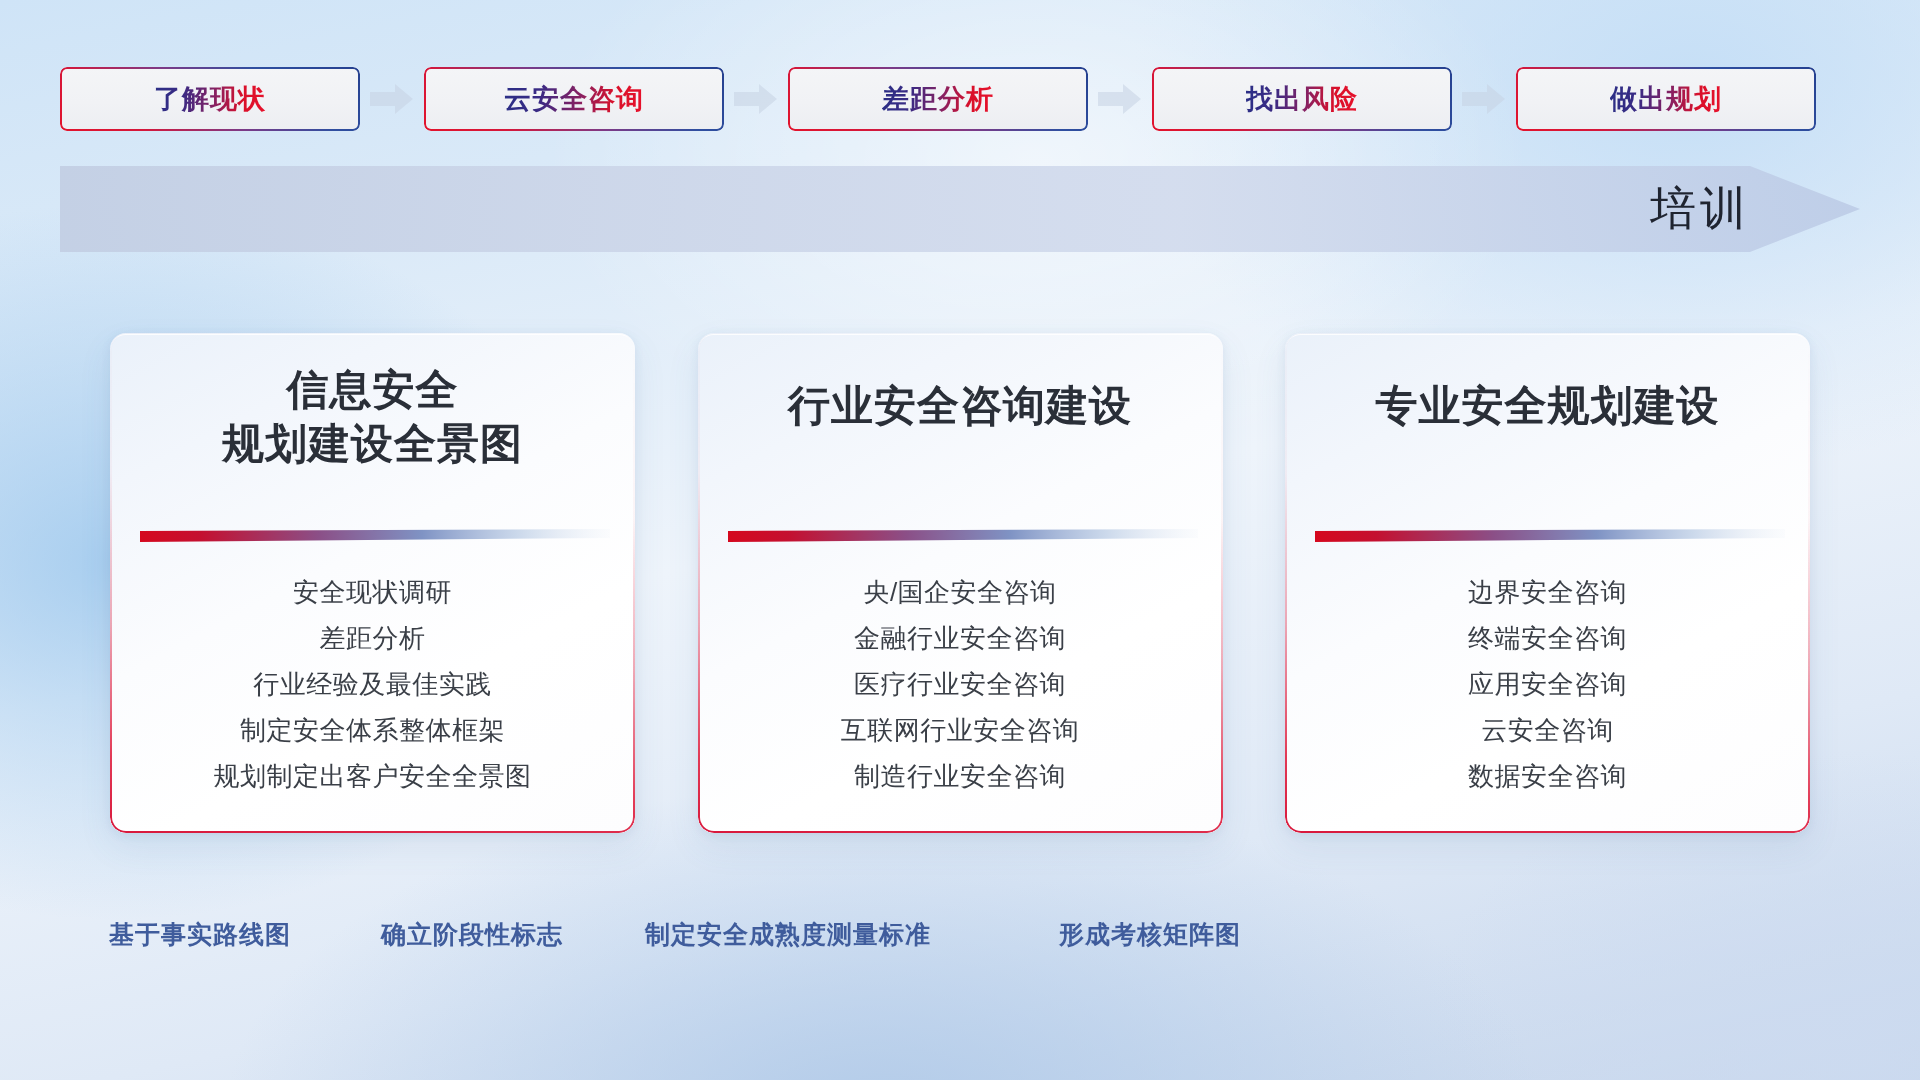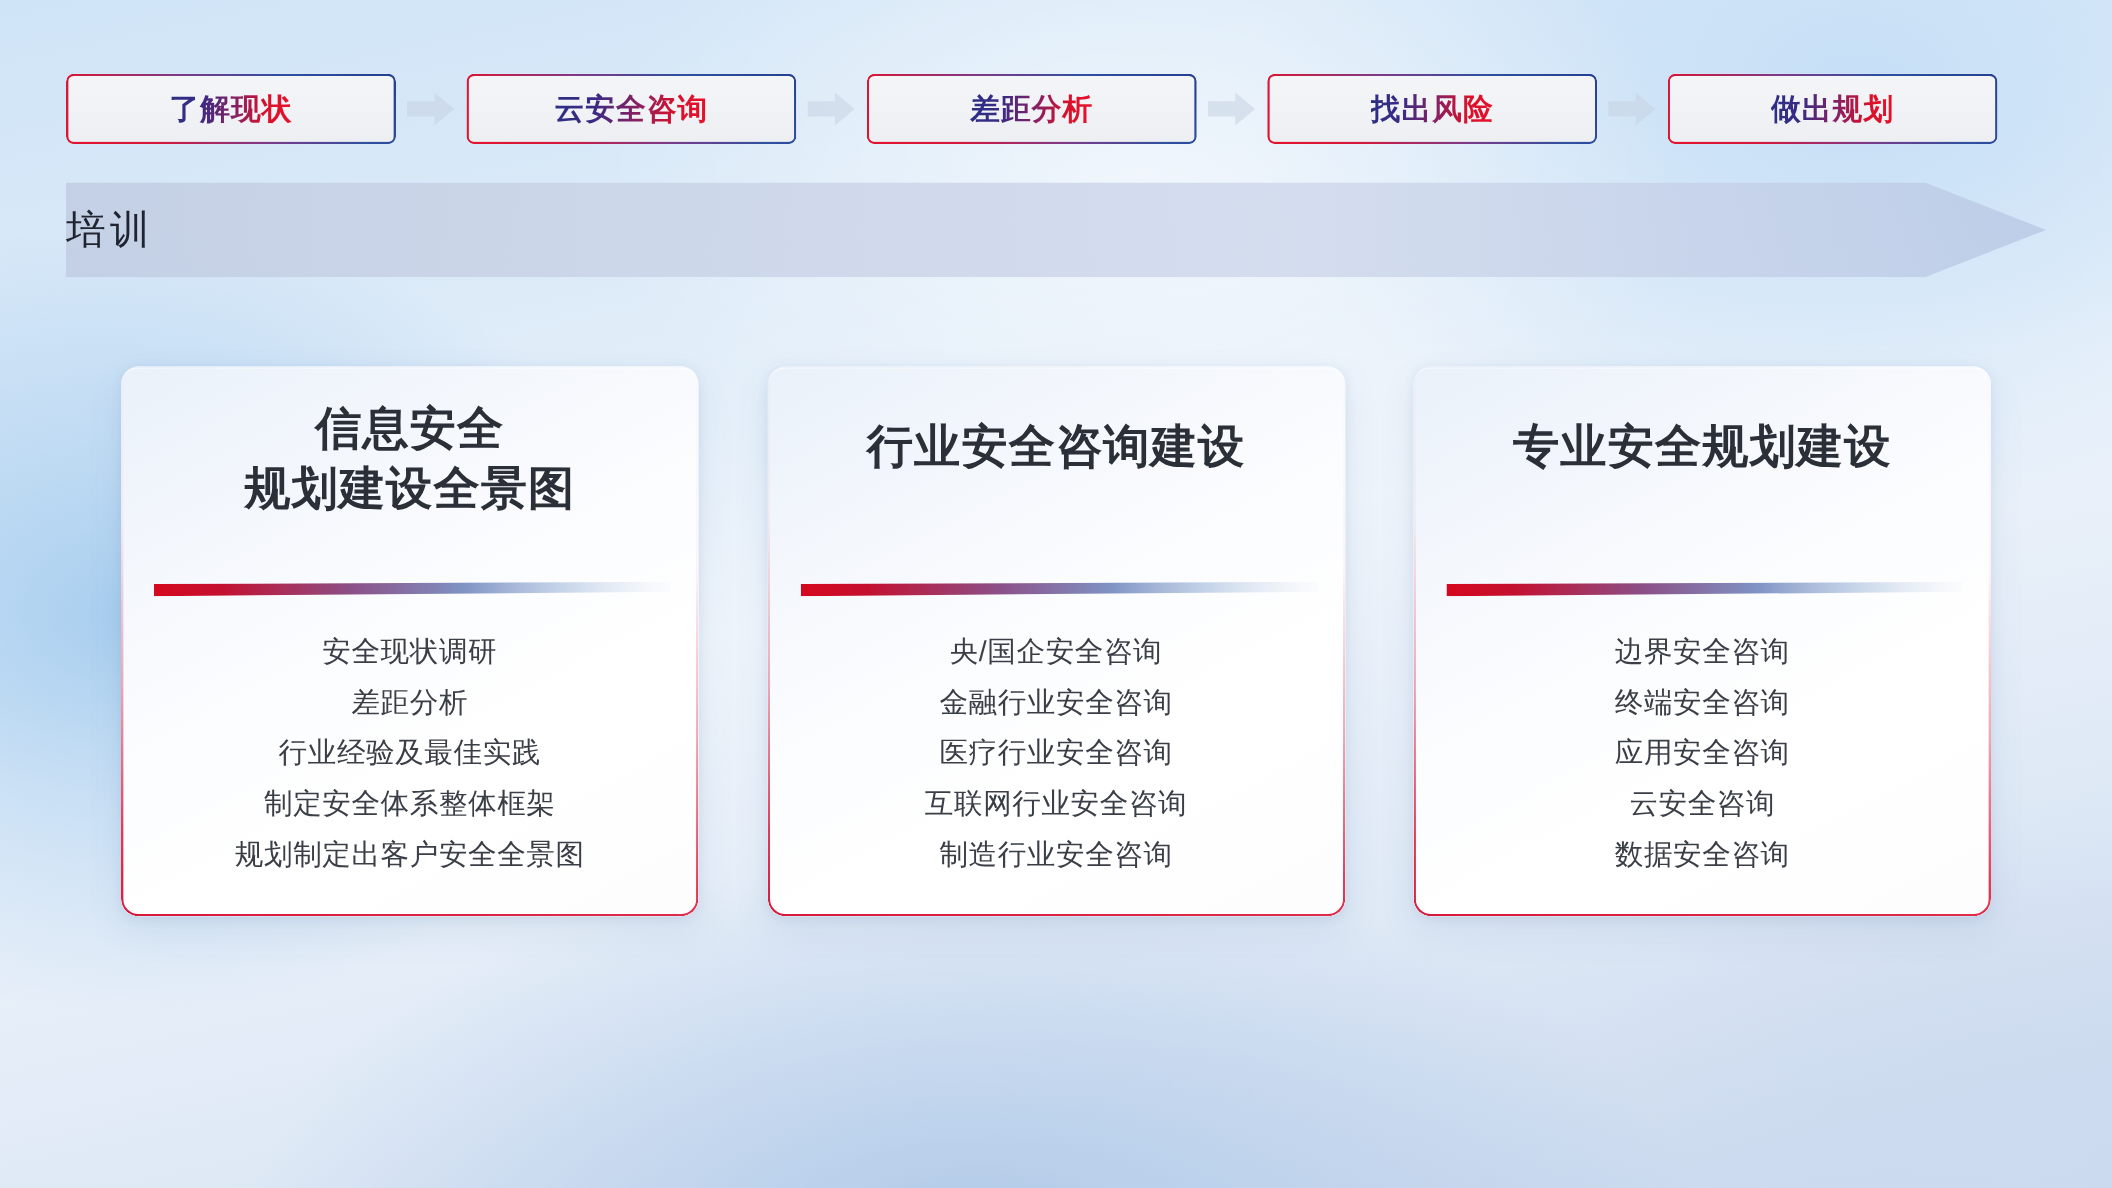--- a/index.html
+++ b/index.html
@@ -95,22 +95,22 @@
   }
   .banner-shape {
     position: absolute;
     inset: 0;
   }
   .banner-title {
     position: absolute;
     left: 0; right: 0;
     top: 50%;
     transform: translateY(-50%);
-    text-align: left;
-    font-size: 36px;
+    text-align: right;
+    font-size: 46px;
     font-weight: 500;
     color: #1f2430;
     letter-spacing: 4px;
     padding-right: 110px;
   }
 
   
   .cards {
     position: absolute;
     left: 110px;
@@ -377,14 +377,20 @@
         <div class="card-list-item">边界安全咨询</div>
         <div class="card-list-item">终端安全咨询</div>
         <div class="card-list-item">应用安全咨询</div>
         <div class="card-list-item">云安全咨询</div>
         <div class="card-list-item">数据安全咨询</div>
       </div>
     </div>
 
   </div>
 
+  <div class="footers">
+    <div class="footer-label" style="left: 200px;">基于事实路线图</div>
+    <div class="footer-label" style="left: 472px;">确立阶段性标志</div>
+    <div class="footer-label" style="left: 788px;">制定安全成熟度测量标准</div>
+    <div class="footer-label" style="left: 1150px;">形成考核矩阵图</div>
+  </div>
 
 </div>
 
 </body></html>

